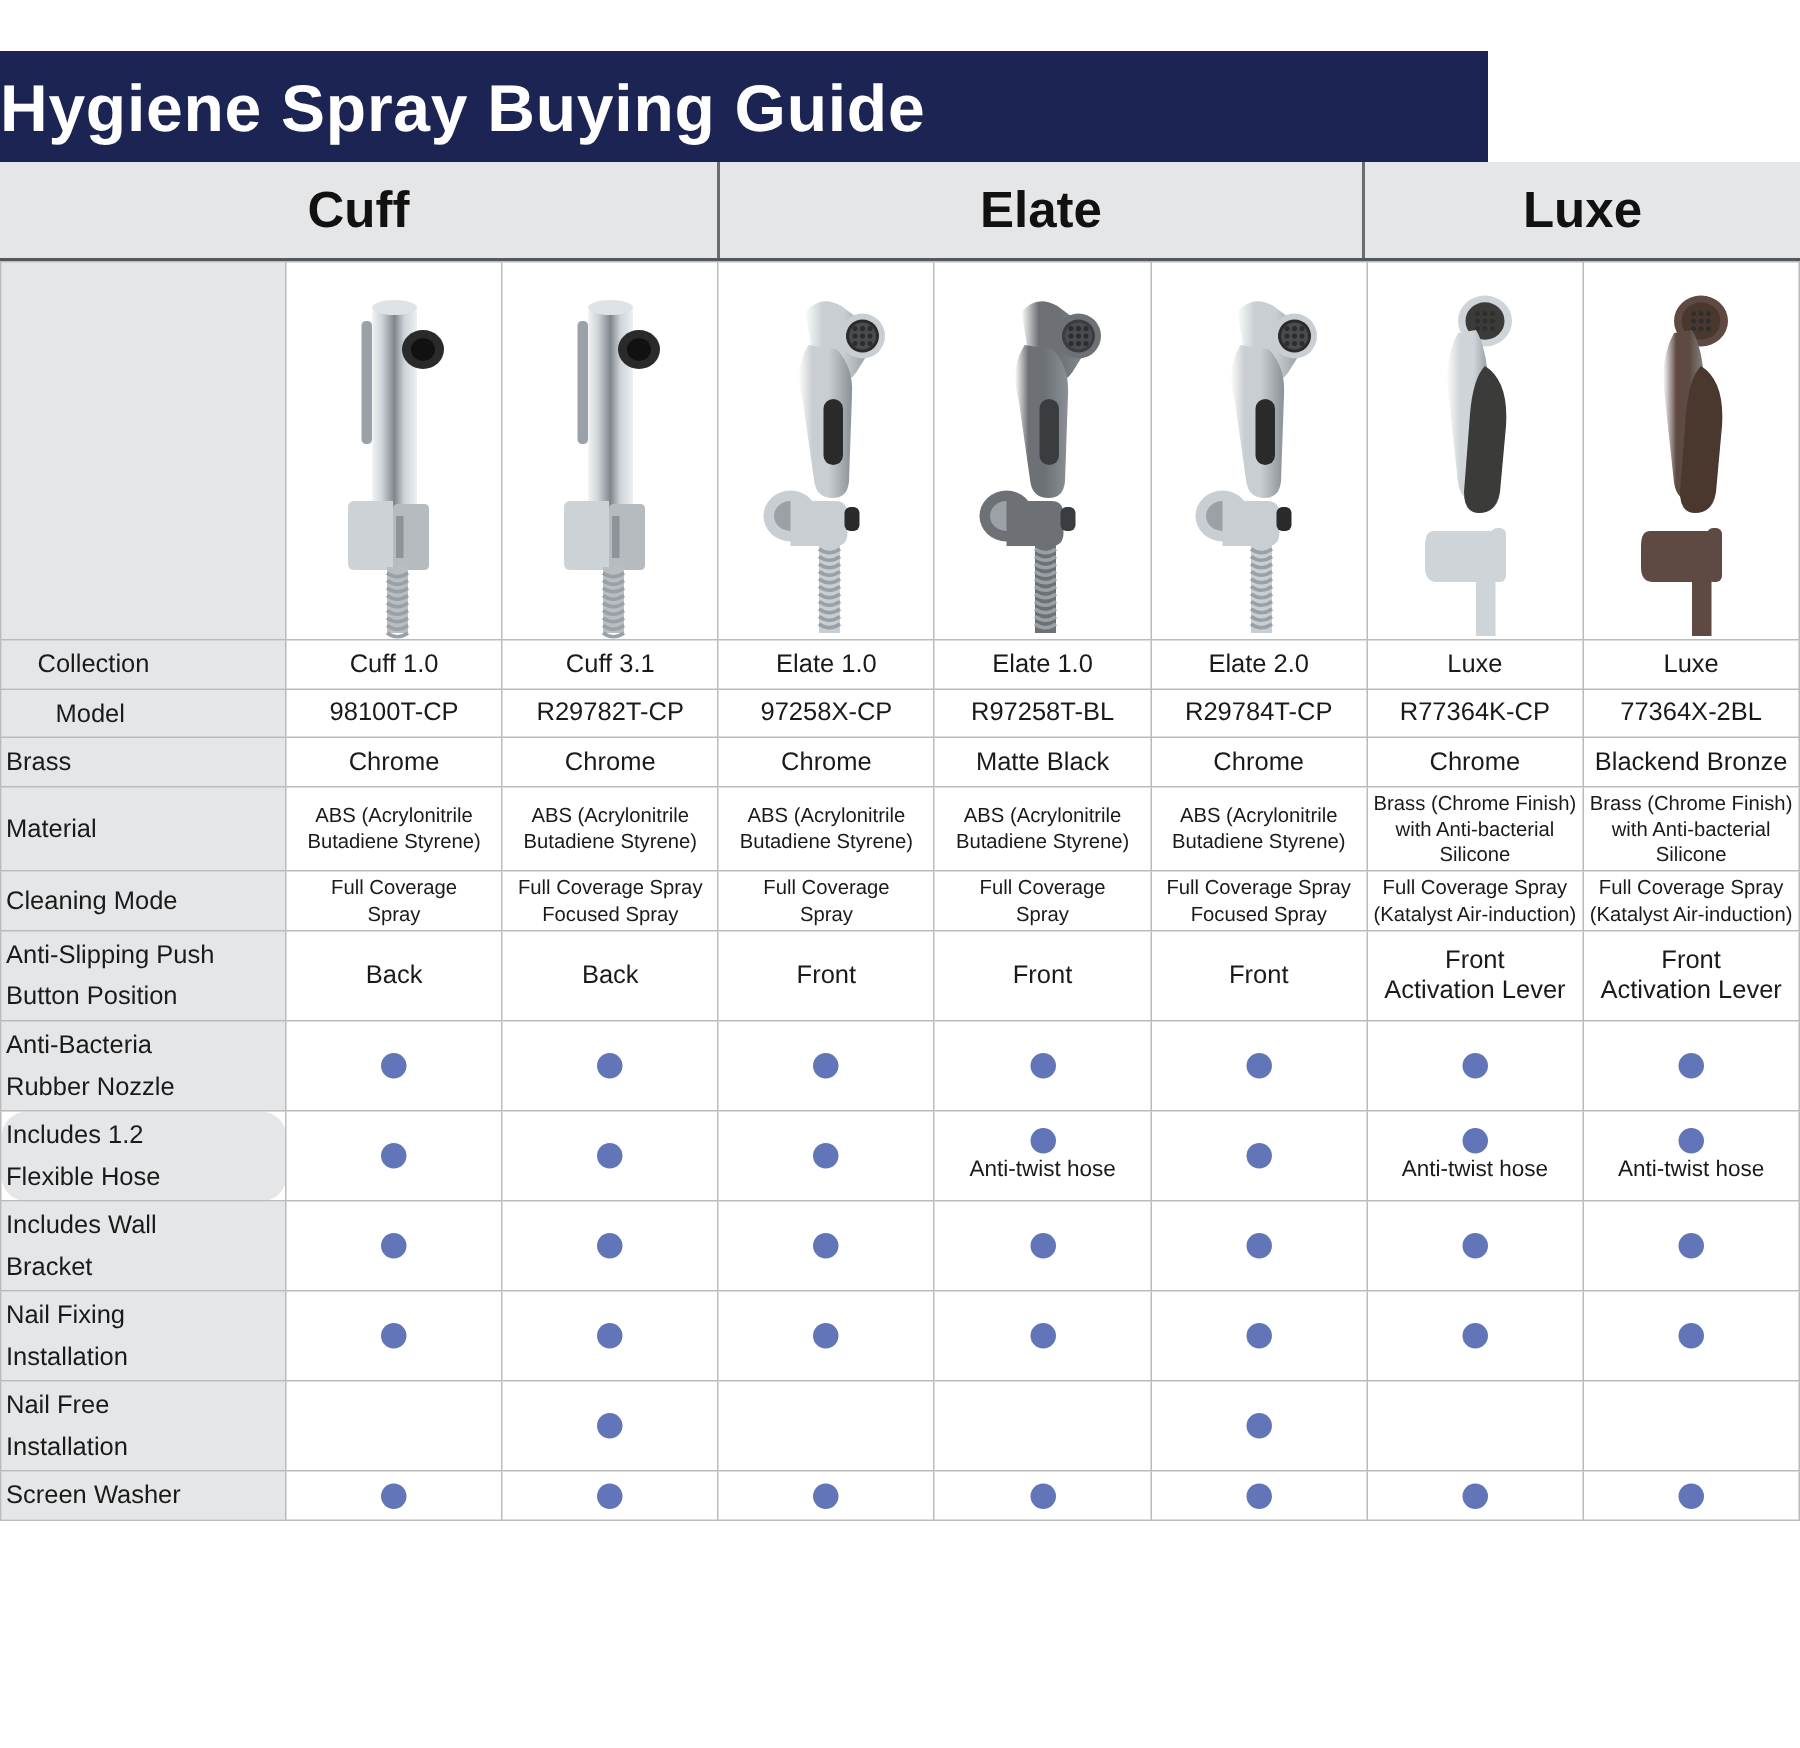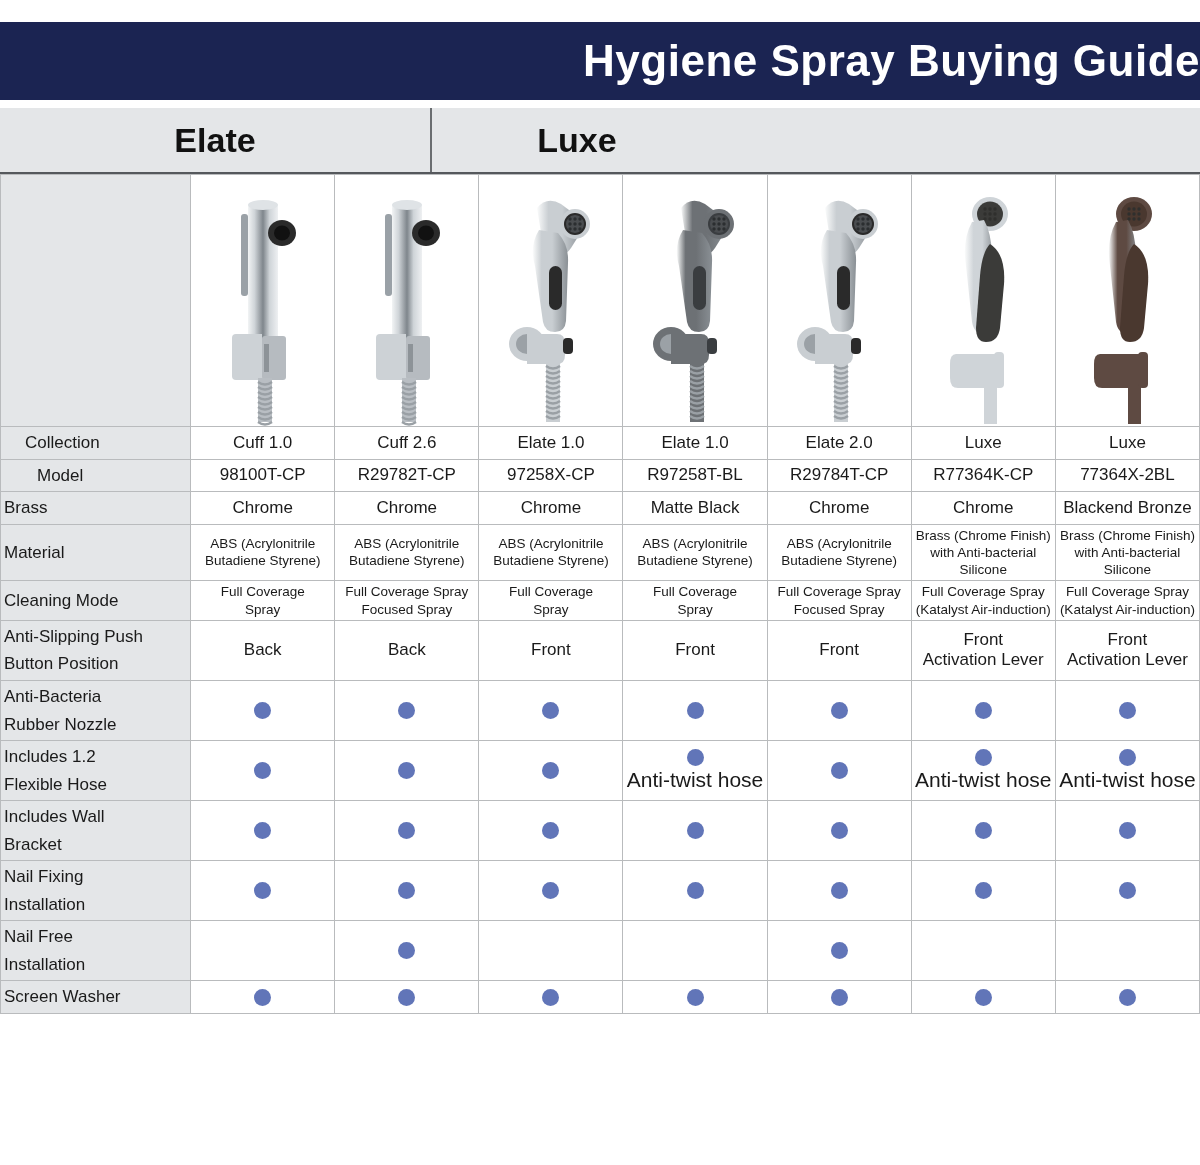--- a/index.html
+++ b/index.html
@@ -18,27 +18,27 @@
     position: relative;
     width: 1200px;
     height: 1165px;
     background: #ffffff;
   }
 
   
   .banner {
     position: absolute;
     left: 0;
-    top: 22px;
-    width: 1200px;
+    top: 34px;
+    width: 992px;
     height: 78px;
     background: #1b2452;
     display: flex;
     align-items: center;
-    justify-content: flex-end;
+    justify-content: flex-start;
   }
   .banner-title {
     color: #ffffff;
     font-size: 44px;
     font-weight: bold;
     letter-spacing: 0.5px;
     line-height: 1;
     white-space: nowrap;
   }
 
@@ -135,21 +135,21 @@
     display: block;
     width: 17px;
     height: 17px;
     border-radius: 50%;
     background: #6175b8;
     margin: 0 auto;
   }
   .dotcap {
     display: block;
     text-align: center;
-    font-size: 21px;
+    font-size: 15px;
     line-height: 1.15;
     margin-top: 2px;
     color: #1a1a1a;
   }
   .cellstack {
     display: flex;
     flex-direction: column;
     align-items: center;
     justify-content: center;
   }
@@ -158,20 +158,23 @@
 </head>
 <body>
 
 <div class="page">
 
   <div class="banner">
     <div class="banner-title">Hygiene Spray Buying Guide</div>
   </div>
 
   <div class="brandrow">
+    <div class="brandcell bc-cuff">
+      <span>Cuff</span>
+    </div>
     <div class="brandcell bc-elate">
       <span>Elate</span>
     </div>
     <div class="brandcell bc-luxe">
       <span>Luxe</span>
     </div>
   </div>
 
   <table class="spec">
     <colgroup>
@@ -465,21 +468,21 @@
     <path d="M28 168 q-6 0 -6 10 v14 q0 10 8 10 h38 v-34 z" fill="#5e4a42"></path>
     <rect x="66" y="166" width="10" height="36" rx="4" fill="#5e4a42"></rect>
     <rect x="56" y="200" width="13" height="38" fill="#5e4a42"></rect>
   </svg>
             </div>
           </td>
         </tr>
         <tr>
           <td class="label" style="white-space: pre-line; padding-left: 24px;">Collection</td>
           <td class="val twoline">Cuff 1.0</td>
-          <td class="val twoline">Cuff 2.6</td>
+          <td class="val twoline">Cuff 3.1</td>
           <td class="val sep-left twoline">Elate 1.0</td>
           <td class="val twoline">Elate 1.0</td>
           <td class="val twoline">Elate 2.0</td>
           <td class="val sep-left twoline">Luxe</td>
           <td class="val twoline">Luxe</td>
         </tr>
         <tr>
           <td class="label" style="white-space: pre-line; padding-left: 36px;">Model</td>
           <td class="val twoline">98100T-CP</td>
           <td class="val twoline">R29782T-CP</td>
@@ -581,21 +584,21 @@
               <span class="dot" style="background: rgb(97, 117, 184);"></span>
             </div>
           </td>
           <td class="val">
             <div class="cellstack">
               <span class="dot" style="background: rgb(97, 117, 184);"></span>
             </div>
           </td>
         </tr>
         <tr>
-          <td class="label" style="white-space: pre-line;">Includes 1.2
+          <td class="label" style="white-space: pre-line; border-radius: 17px;">Includes 1.2
 Flexible Hose</td>
           <td class="val">
             <div class="cellstack">
               <span class="dot" style="background: rgb(97, 117, 184);"></span>
             </div>
           </td>
           <td class="val">
             <div class="cellstack">
               <span class="dot" style="background: rgb(97, 117, 184);"></span>
             </div>

